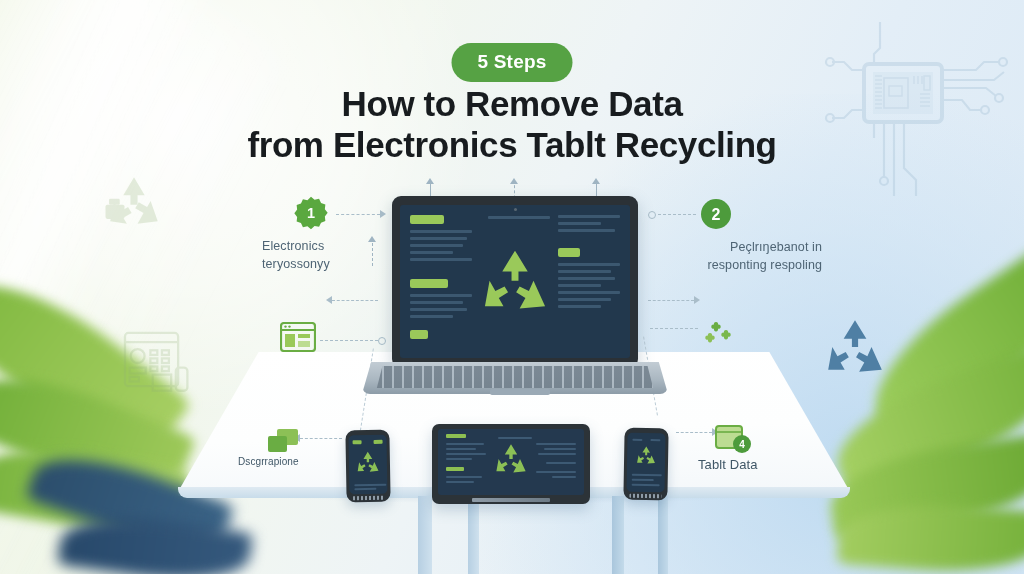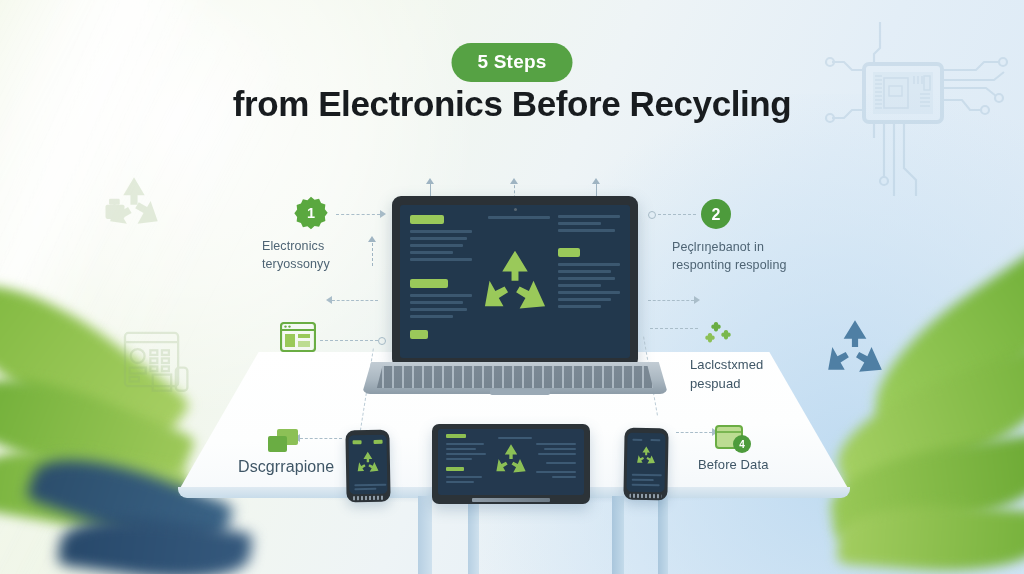--- a/index.html
+++ b/index.html
@@ -288,21 +288,22 @@
   <div class="ic" style="left:822px;top:318px;">
     <svg width="66" height="62" viewBox="0 0 64 60" fill="#4f7fa4">
       <path d="M32 2 L43 20 L35 20 L35 28 L29 28 L29 20 L21 20 Z"></path>
       <path d="M6 50 L10 28 L15 37 L23 33 L26 38 L18 43 L22 50 Z"></path>
       <path d="M58 50 L36 52 L41 43 L33 38 L36 33 L44 37 L48 28 Z"></path>
     </svg>
   </div>
 
   <div class="badge">5 Steps</div>
   <div class="title">
-    <span class="l2">from Electronics Before Recycling</span>
+    <span>How to Remove Data</span>
+    <span class="l2">from Electronics Tablt Recycling</span>
   </div>
 
   <div class="desk-shadow"></div>
   <div class="desk-top"></div>
   <div class="desk-edge"></div>
   <div class="desk-leg leg-a"></div>
   <div class="desk-leg leg-b"></div>
   <div class="desk-leg leg-c"></div>
   <div class="desk-leg leg-d"></div>
 
@@ -346,21 +347,21 @@
   </div>
   <div class="step-label" style="left:262px;top:237px;width:130px;white-space:pre-line;">Electronics
 teryossonyy</div>
 
   <div style="position:absolute;left:700px;top:198px;">
     <svg width="32" height="32" viewBox="0 0 32 32">
       <circle cx="16" cy="16" r="15" fill="#4d9b3c"></circle>
       <text x="16" y="22" font-family="Liberation Sans, sans-serif" font-size="16" font-weight="bold" fill="#ffffff" text-anchor="middle">2</text>
     </svg>
   </div>
-  <div class="step-label" style="left:672px;top:238px;width:150px;white-space:pre-line;">Peçlrıŋebanot in
+  <div class="step-label" style="left:672px;top:238px;width:150px;white-space:pre-line;text-align:right;">Peçlrıŋebanot in
 responting respoling</div>
 
   <div class="ic" style="left:280px;top:322px;">
     <svg width="36" height="30" viewBox="0 0 36 30">
       <rect x="1" y="1" width="34" height="28" rx="3" fill="none" stroke="#6aad43" stroke-width="2.2"></rect>
       <line x1="1" y1="8" x2="35" y2="8" stroke="#6aad43" stroke-width="2"></line>
       <circle cx="5.5" cy="4.6" r="1.2" fill="#6aad43"></circle>
       <circle cx="9.5" cy="4.6" r="1.2" fill="#6aad43"></circle>
       <rect x="5" y="12" width="10" height="13" fill="#9ac95a"></rect>
       <rect x="18" y="12" width="12" height="4" fill="#9ac95a"></rect>
@@ -368,40 +369,38 @@
     </svg>
   </div>
 
   <div class="ic" style="left:704px;top:320px;">
     <svg width="40" height="32" viewBox="0 0 40 32" fill="#6aad43">
       <path d="M12 2c1.6 0 2.4 1.4 2 2.7 1.3-.4 2.7.4 2.7 2s-1.4 2.4-2.7 2c.4 1.3-.4 2.7-2 2.7s-2.4-1.4-2-2.7c-1.3.4-2.7-.4-2.7-2s1.4-2.4 2.7-2C9.6 3.4 10.4 2 12 2z"></path>
       <path d="M6 13c1.6 0 2.4 1.4 2 2.7 1.3-.4 2.7.4 2.7 2s-1.4 2.4-2.7 2c.4 1.3-.4 2.7-2 2.7s-2.4-1.4-2-2.7c-1.3.4-2.7-.4-2.7-2s1.4-2.4 2.7-2C3.6 14.4 4.4 13 6 13z" fill="#8cc056"></path>
       <path d="M22 10c1.6 0 2.4 1.4 2 2.7 1.3-.4 2.7.4 2.7 2s-1.4 2.4-2.7 2c.4 1.3-.4 2.7-2 2.7s-2.4-1.4-2-2.7c-1.3.4-2.7-.4-2.7-2s1.4-2.4 2.7-2C19.6 11.4 20.4 10 22 10z" fill="#7ab84c"></path>
     </svg>
   </div>
-  <div class="step-label lbl-dark" style="left:690px;top:356px;width:130px;white-space:pre-line;font-size:13px;">Laclcstxmed
-pespuad</div>
 
   <div class="ic" style="left:266px;top:428px;">
     <svg width="36" height="28" viewBox="0 0 36 28">
       <rect x="11" y="1" width="21" height="16" rx="2" fill="#8cc056"></rect>
       <rect x="2" y="8" width="19" height="16" rx="2" fill="#6aad43"></rect>
     </svg>
   </div>
-  <div class="step-label lbl-dark" style="left:238px;top:455px;width:120px;font-size:16px;">Dscgrrapione</div>
+  <div class="step-label lbl-dark" style="left:238px;top:455px;width:120px;font-size:10px;">Dscgrrapione</div>
 
   <div class="ic" style="left:714px;top:424px;">
     <svg width="44" height="32" viewBox="0 0 44 32">
       <rect x="2" y="2" width="26" height="22" rx="3" fill="#bcdc92" stroke="#6aad43" stroke-width="2"></rect>
       <line x1="2" y1="8" x2="28" y2="8" stroke="#6aad43" stroke-width="1.6"></line>
       <circle cx="28" cy="20" r="9" fill="#4d9b3c"></circle>
       <text x="28" y="24" font-family="Liberation Sans, sans-serif" font-size="10" font-weight="bold" fill="#ffffff" text-anchor="middle">4</text>
     </svg>
   </div>
-  <div class="step-label lbl-dark" style="left:698px;top:456px;width:120px;font-size:13px;">Before Data</div>
+  <div class="step-label lbl-dark" style="left:698px;top:456px;width:120px;font-size:13px;">Tablt Data</div>
 
   <div class="laptop">
     <div class="lap-lid">
       <div class="lap-screen">
         <div class="lap-cam"></div>
 
         <div class="sc-top-bar"></div>
 
         <div class="sc-col sc-left">
           <div class="sc-hl s1"></div>

